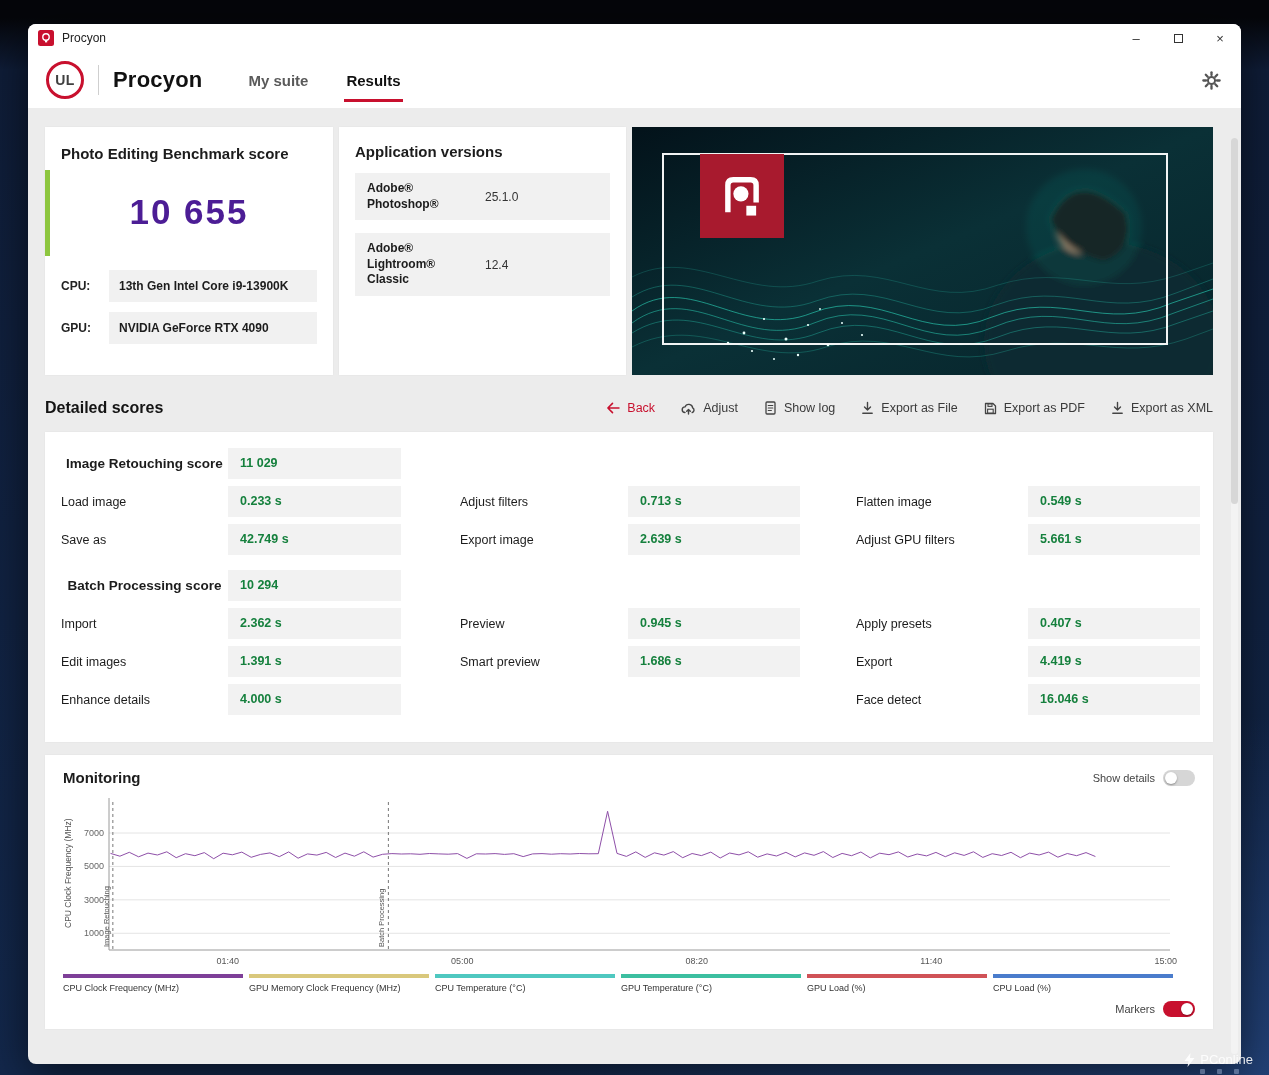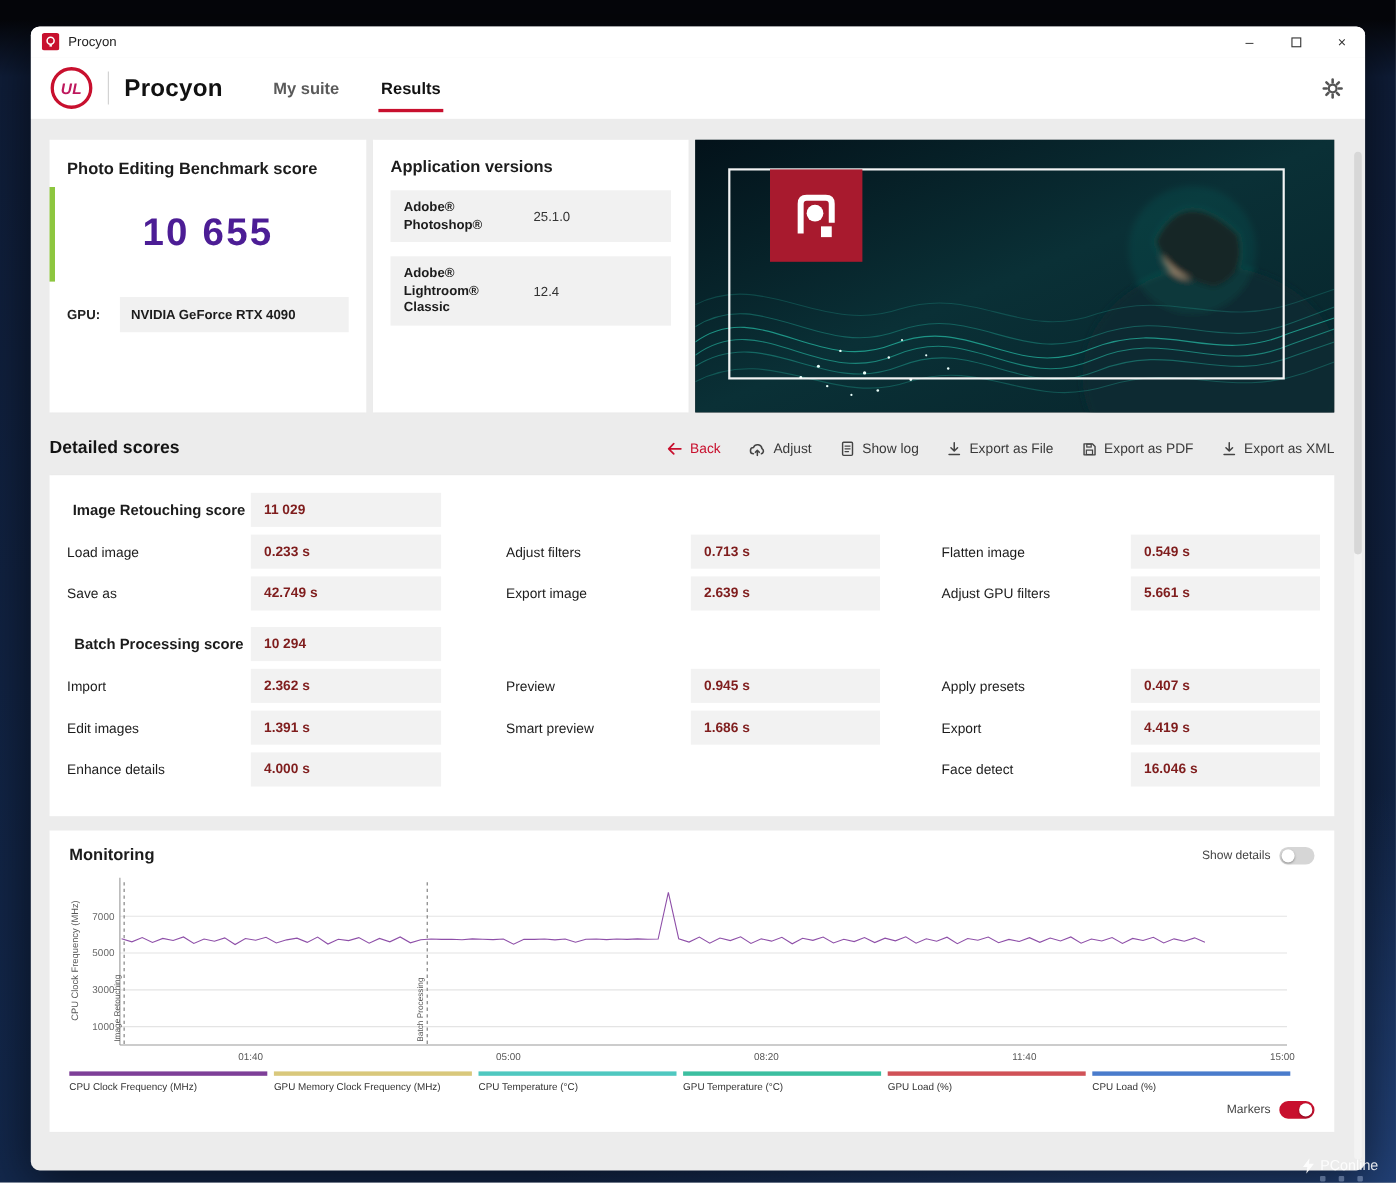--- a/index.html
+++ b/index.html
@@ -25,21 +25,21 @@
   .tb-ico{ width:16px; height:16px; margin-right:8px; flex:0 0 auto; }
   .tb-title{ font-size:12px; color:#222; }
   .tb-spacer{ flex:1; }
   .tb-btn{ width:42px; height:28px; display:flex; align-items:center; justify-content:center; color:#333; font-size:13px; cursor:pointer; }
   .tb-box{ width:9px; height:9px; border:1.2px solid #333; }
 
   
   .header{ height:56px; background:#fff; display:flex; align-items:center; padding:0 20px 0 18px; position:relative; }
   .ul-logo{
     width:38px; height:38px; border-radius:50%; border:3px solid #c8102e;
-    color:#be185d; font-weight:700; font-style:italic; font-size:14px;
+    color:#404040; font-weight:700; font-size:14px;
     display:flex; align-items:center; justify-content:center; letter-spacing:.5px;
   }
   .hdr-divider{ width:1px; height:30px; background:#cfcfcf; margin:0 14px; }
   .brand{ font-size:22px; font-weight:700; color:#111; letter-spacing:.2px; }
   .tabs{ display:flex; margin-left:46px; gap:38px; height:100%; align-items:center; }
   .tab{ font-size:15px; font-weight:700; color:#5a5a5a; position:relative; cursor:pointer; height:100%; display:flex; align-items:center; }
   .tab.active{ color:#111; }
   .tab.active::after{ content:""; position:absolute; left:-2px; right:-2px; bottom:6px; height:3px; background:#c8102e; }
   .gear{ margin-left:auto; cursor:pointer; display:flex; }
 
@@ -77,21 +77,21 @@
   .tool.back{ color:#c8102e; font-weight:400; }
   .tool svg{ display:block; }
 
   
   .detail-card{ margin-top:12px; padding:16px 16px 20px; }
   .d-row{ display:grid; grid-template-columns:167px 173px 59px 168px 172px 56px 172px 172px; align-items:center; margin-bottom:7px; }
   .d-row.section{ margin-top:15px; }
   .d-row:first-child{ margin-top:0; }
   .d-lbl{ font-size:12.5px; color:#1c1c1c; }
   .d-lbl.score{ font-weight:700; font-size:13.5px;text-align:center; }
-  .d-val{ background:#f2f2f2; height:31px; line-height:31px; padding:0 12px; font-size:12.5px; font-weight:700; color:#7f1d1d; }
+  .d-val{ background:#f2f2f2; height:31px; line-height:31px; padding:0 12px; font-size:12.5px; font-weight:700; color:#15803d; }
 
   
   .mon-card{ margin-top:13px; padding:14px 18px 10px; }
   .mon-head{ display:flex; align-items:center; }
   .mon-head .right{ margin-left:auto; display:flex; align-items:center; gap:8px; }
   .small-lbl{ font-size:11px; color:#444; }
   .toggle{ width:32px; height:16px; border-radius:9px; background:#d6d6d6; position:relative; cursor:pointer; flex:0 0 auto; }
   .toggle .knob{ position:absolute; top:2px; left:2px; width:12px; height:12px; border-radius:50%; background:#fff; box-shadow:0 1px 2px rgba(0,0,0,.35); }
   .toggle.on{ background:#c8102e; }
   .toggle.on .knob{ left:18px; }
@@ -162,20 +162,24 @@
   </div>
 
   <div class="content">
 
     <div class="toprow">
       <div class="card score-card">
         <div class="card-title">Photo Editing Benchmark score</div>
         <div class="green-bar"></div>
         <div class="score-big">10 655</div>
         <div class="specs">
+          <div class="spec-row">
+            <div class="spec-lbl">CPU:</div>
+            <div class="spec-val">13th Gen Intel Core i9-13900K</div>
+          </div>
           <div class="spec-row">
             <div class="spec-lbl">GPU:</div>
             <div class="spec-val">NVIDIA GeForce RTX 4090</div>
           </div>
         </div>
       </div>
 
       <div class="card ver-card">
         <div class="card-title">Application versions</div>
         <div class="ver-row">

